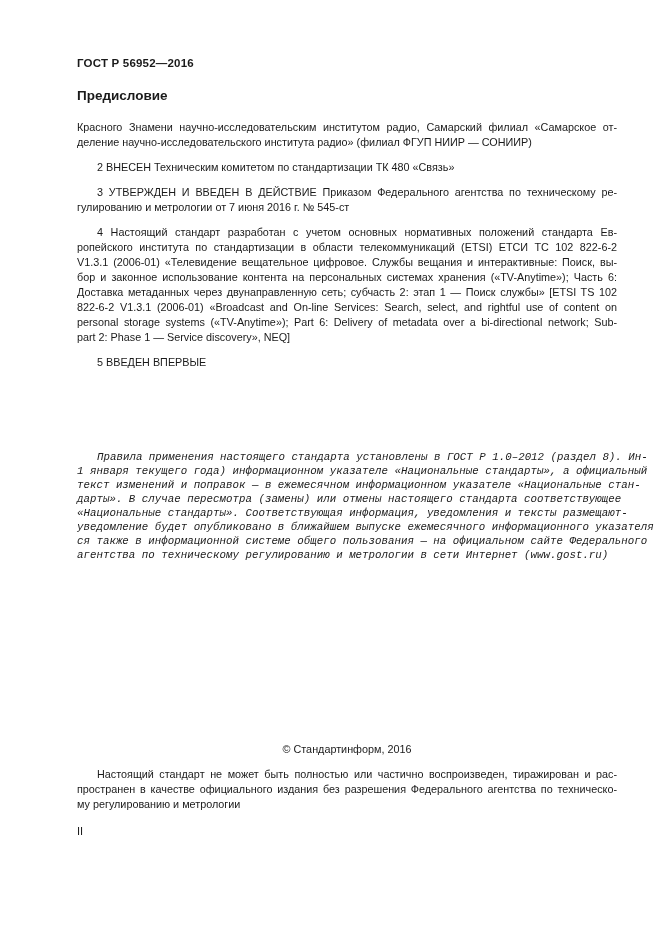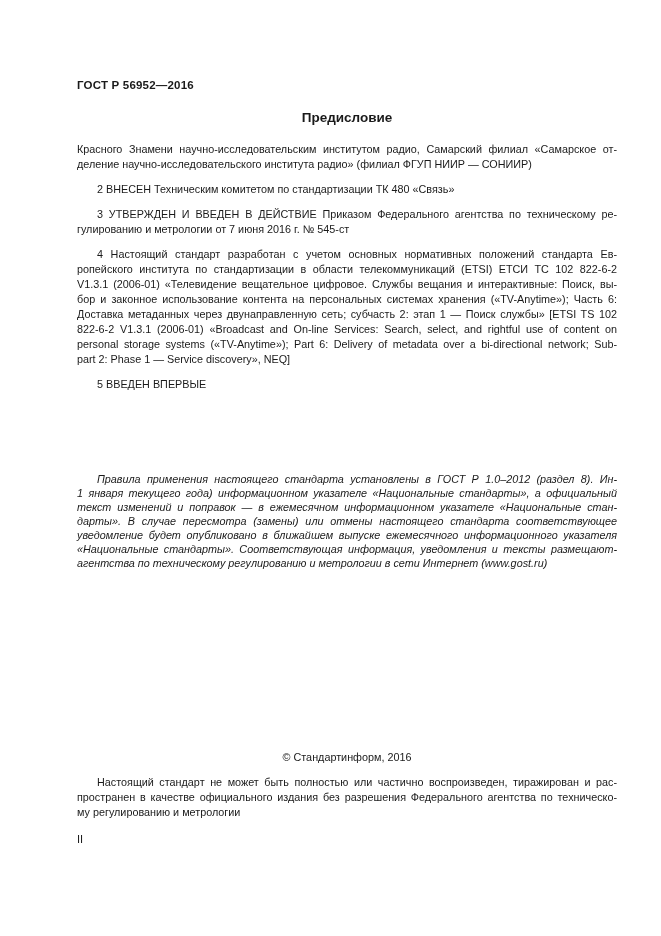--- a/index.html
+++ b/index.html
@@ -14,46 +14,45 @@
     background: #ffffff;
     overflow: hidden;
     font-family: "Liberation Sans", sans-serif;
     color: #1a1a1a;
   }
   .content {
     margin-left: 77px;
     width: 540px;
   }
   .running-header {
-    padding-top: 78px;
+    padding-top: 56px;
     font-size: 11.5px;
     font-weight: bold;
     letter-spacing: 0.2px;
     line-height: 14px;
   }
   .page-title {
     margin-top: 18px;
-    text-align: center;
     font-size: 13.5px;
     font-weight: bold;
     line-height: 16px;
   }
   .paras.body { margin-top: 16px; }
   .para { margin-top: 10px; }
   .paras.body .para:first-child { margin-top: 0; }
   .line {
     font-size: 10.8px;
     line-height: 15px;
     white-space: nowrap;
     text-align: justify;
     text-align-last: justify;
   }
   .line.last { text-align-last: left; }
   .line.first { text-indent: 20px; }
-  .paras.legal { margin-top: 80px; }
+  .paras.legal { margin-top: 80px; font-family: Liberation Mono, monospace; }
   .paras.legal .line {
     font-style: italic;
     line-height: 14px;
   }
   .copyright {
     margin-top: 180px;
     text-align: center;
     font-size: 10.8px;
     line-height: 14px;
   }
@@ -101,22 +100,23 @@
           <div class="line first last">5 ВВЕДЕН ВПЕРВЫЕ</div>
         </div>
       </div>
 
     <div class="paras legal">
         <div class="para">
           <div class="line first">Правила применения настоящего стандарта установлены в ГОСТ Р 1.0–2012 (раздел 8). Ин-</div>
           <div class="line">1 января текущего года) информационном указателе «Национальные стандарты», а официальный</div>
           <div class="line">текст изменений и поправок — в ежемесячном информационном указателе «Национальные стан-</div>
           <div class="line">дарты». В случае пересмотра (замены) или отмены настоящего стандарта соответствующее</div>
+          <div class="line">«Национальные стандарты». Соответствующая информация, уведомления и тексты размещают-</div>
           <div class="line">уведомление будет опубликовано в ближайшем выпуске ежемесячного информационного указателя</div>
-          <div class="line">«Национальные стандарты». Соответствующая информация, уведомления и тексты размещают-</div>
+          <div class="line">ся также в информационной системе общего пользования — на официальном сайте Федерального</div>
           <div class="line last">агентства по техническому регулированию и метрологии в сети Интернет  (www.gost.ru)</div>
         </div>
       </div>
 
     <div class="copyright">© Стандартинформ, 2016</div>
 
     <div class="paras restriction">
         <div class="para">
           <div class="line first">Настоящий стандарт не может быть полностью или частично воспроизведен, тиражирован и рас-</div>
           <div class="line">пространен в качестве официального издания без разрешения Федерального агентства по техническо-</div>

